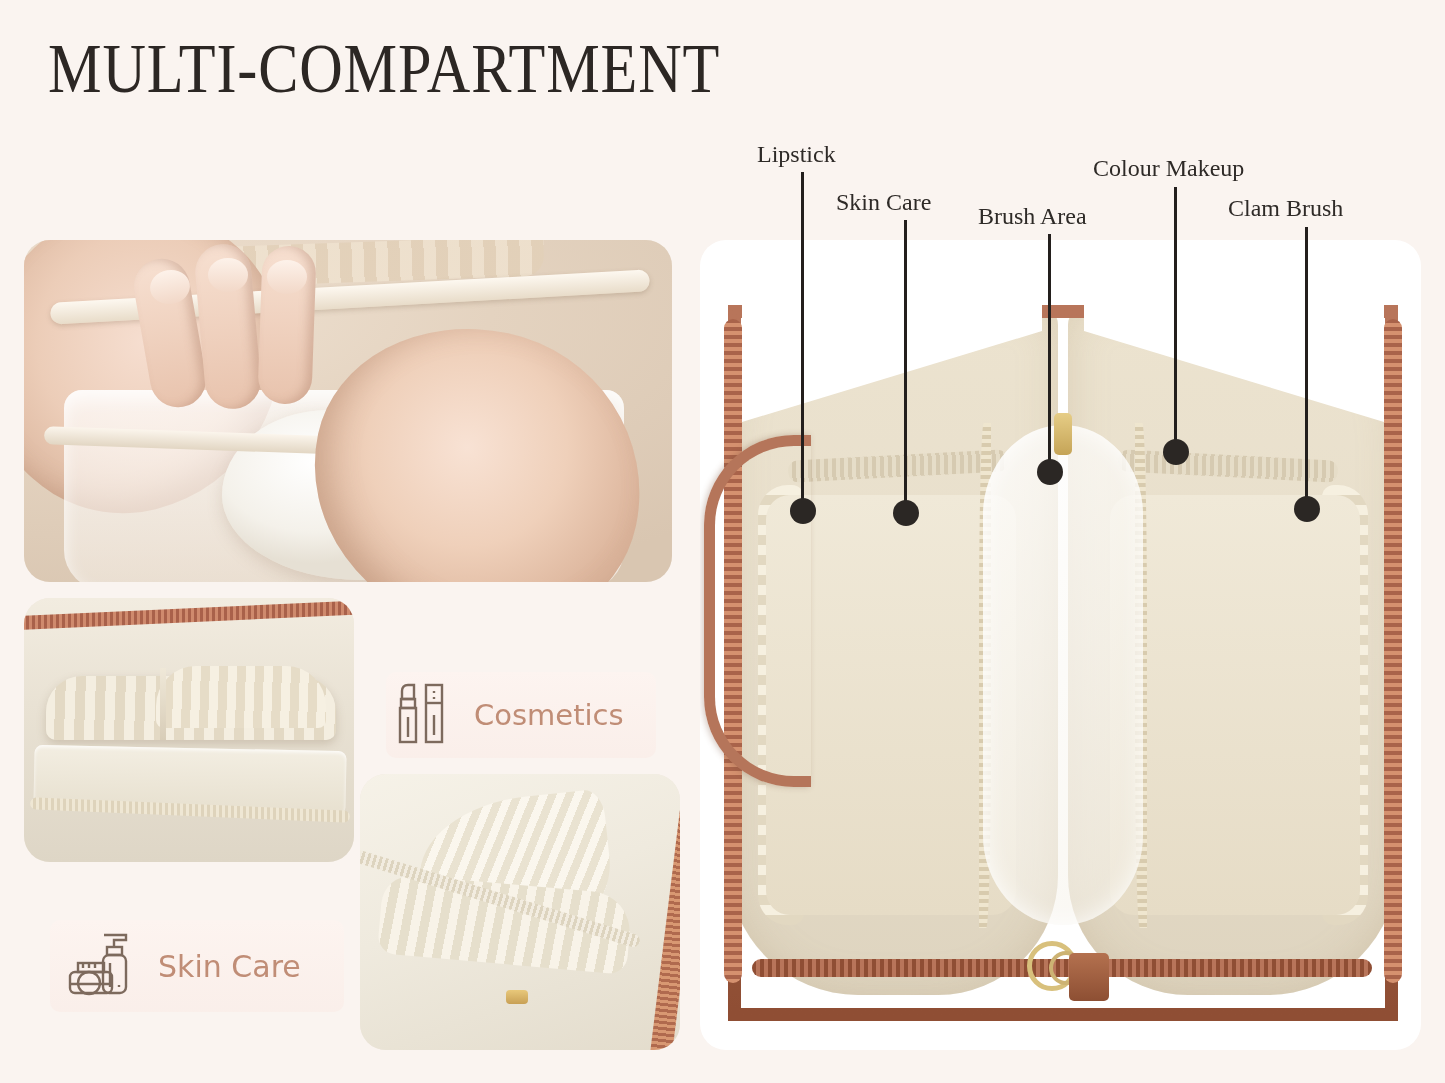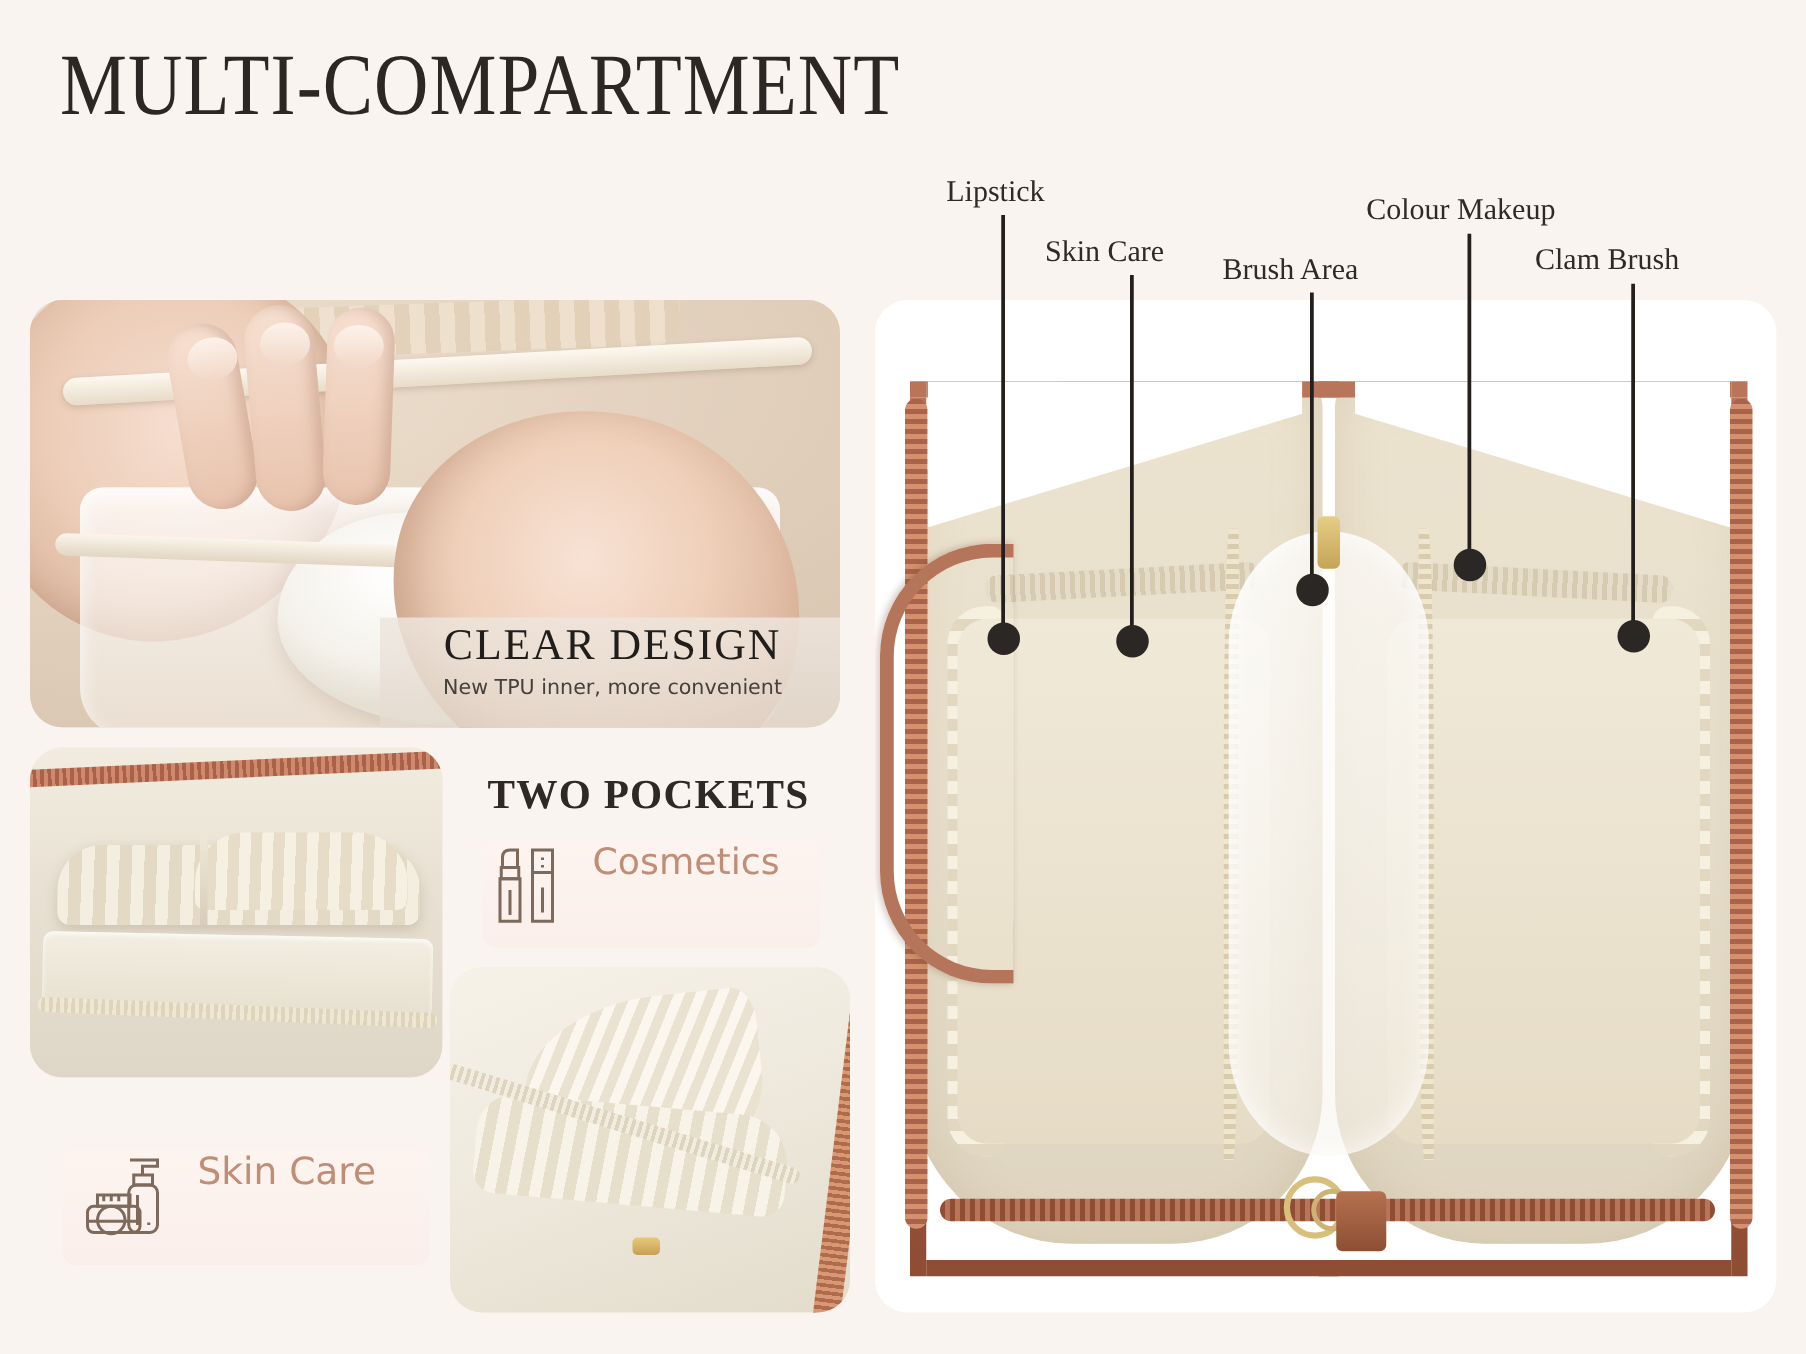--- a/index.html
+++ b/index.html
@@ -180,21 +180,21 @@
   .feat-head{
     position:absolute;font-family:"Liberation Serif", serif;
     font-weight:bold;color:#2e2926;letter-spacing:1px;white-space:nowrap;
   }
   #two-pockets-head{left:390px;top:618px;font-size:33px;}
   #long-pocket-head{left:57px;top:866px;font-size:33px;}
 
   .feat-card{
     position:absolute;border-radius:10px;
     background:linear-gradient(180deg,rgba(253,244,240,.95),rgba(250,238,233,.9));
-    display:flex;align-items:flex-start;
+    display:flex;align-items:center;
   }
   #two-pockets-card{left:386px;top:672px;width:262px;height:86px;padding-left:8px;}
   #long-pocket-card{left:50px;top:920px;width:282px;height:92px;padding-left:12px;}
 
   .feat-label{
     font-family:"DejaVu Sans", sans-serif;
     font-size:29px;color:#c08d76;margin-left:18px;white-space:nowrap;
   }
   #long-pocket-card .feat-label{font-size:30px;}
   .ico{display:block;}
@@ -319,24 +319,20 @@
       <div class="zipband2"></div>
       <div class="handR"></div>
       <div class="finger f1"></div>
         <div class="nail n1"></div>
       <div class="finger f2"></div>
         <div class="nail n2"></div>
       <div class="finger f3"></div>
         <div class="nail n3"></div>
     </div>
   </div>
-  <div class="clearbar">
-    <div class="h">CLEAR DESIGN</div>
-    <div class="s">New TPU inner, more  convenient</div>
-  </div>
 
   <div class="card" id="photo-long">
     <div class="ph">
       <div class="bg"></div>
       <div class="zipTop"></div>
       <div class="elastic"></div>
       <div class="elastic2"></div>
       <div class="divider"></div>
       <div class="longpocket"></div>
       <div class="zipBot"></div>
@@ -347,21 +343,20 @@
     <div class="ph">
       <div class="bg"></div>
       <div class="ruff"></div>
       <div class="ruff2"></div>
       <div class="zipL"></div>
       <div class="pull"></div>
       <div class="zipR"></div>
     </div>
   </div>
 
-  <div class="feat-head" id="two-pockets-head">TWO POCKETS</div>
   <div class="feat-card" id="two-pockets-card">
     <span class="ico">
       <svg width="62" height="72" viewBox="0 0 62 72" fill="none" stroke="#7d6a5d" stroke-width="2.4">
         <path d="M8 22 L8 14 Q8 8 14 8 L20 8 L20 22 Z"></path>
         <rect x="7" y="22" width="14" height="9"></rect>
         <rect x="6" y="31" width="16" height="34"></rect>
         <line x1="14" y1="40" x2="14" y2="60"></line>
         <rect x="32" y="8" width="16" height="57"></rect>
         <line x1="32" y1="26" x2="48" y2="26"></line>
         <line x1="40" y1="14" x2="40" y2="16"></line>

